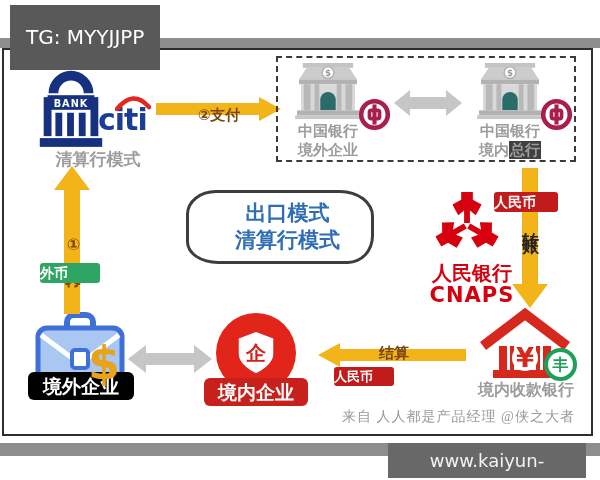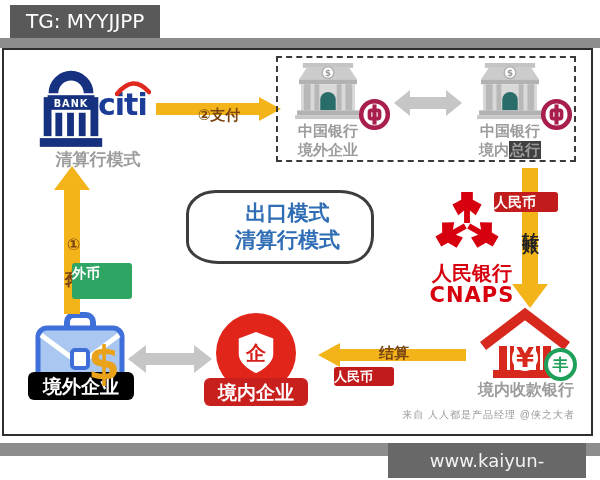--- a/index.html
+++ b/index.html
@@ -1,21 +1,21 @@
 <!DOCTYPE html>
 <html><head>
 <meta charset="utf-8">
 <style>
   html,body{margin:0;padding:0;background:#fff;}
   #stage{position:relative;width:600px;height:480px;background:#fff;overflow:hidden;
          font-family:"DejaVu Sans","Liberation Sans",sans-serif;}
 
   
   .tg-badge{position:absolute;left:10px;top:5px;height:33px;line-height:33px;
-            padding:0 16px;background:#595959;color:#fff;font-size:20px;z-index:6;}
+            padding:16px 16px;background:#595959;color:#fff;font-size:20px;z-index:6;}
   .top-bar{position:absolute;left:0;top:38px;width:600px;height:10px;background:#8d8d8d;z-index:5;}
   .bottom-bar{position:absolute;left:0;top:443px;width:600px;height:13px;background:#8d8d8d;z-index:5;}
   .site-badge{position:absolute;left:388px;top:443px;width:198px;height:35px;line-height:35px;
               background:#686868;color:#f2f2f2;font-size:18px;text-align:center;z-index:6;}
 
   
   .frame{position:absolute;left:2px;top:48px;width:591px;height:388px;background:#fff;
          border:2px solid #2e2e2e;box-sizing:border-box;}
   .frame *{box-sizing:border-box;}
   .abs{position:absolute;}
@@ -45,26 +45,26 @@
   .pboc-sys{position:absolute;left:418px;top:233px;width:100px;text-align:center;
             color:#d7000f;font-weight:bold;font-size:21px;letter-spacing:1px;}
 
   .red-circle{position:absolute;left:212px;top:263px;width:80px;height:80px;border-radius:50%;
               background:#e1251b;}
   .green-circle{position:absolute;left:540px;top:298px;width:33px;height:33px;border-radius:50%;
                 background:#fff;border:4px solid #1fa05a;color:#1fa05a;font-weight:bold;
                 font-size:16px;line-height:25px;text-align:center;z-index:3;}
   .dollar-big{position:absolute;left:84px;top:286px;font-size:46px;font-weight:bold;color:#e9a21a;z-index:3;}
 
-  .citi-logo{position:absolute;left:94px;top:37px;font-weight:bold;font-size:30px;
+  .citi-logo{position:absolute;left:94px;top:52px;font-weight:bold;font-size:30px;
              color:#1b3c97;letter-spacing:-1px;}
   .citi-arc{position:absolute;left:17px;top:-7px;}
 
-  .attribution{position:absolute;right:16px;top:358px;color:#9a9a9a;font-size:10px;
-               font-family:Liberation Sans, sans-serif;letter-spacing:1px;}
+  .attribution{position:absolute;right:16px;top:358px;color:#9a9a9a;font-size:14px;
+               font-family:Liberation Serif, serif;letter-spacing:1px;}
 </style>
 </head>
 <body>
 
 <div id="stage">
 
   <div class="tg-badge">TG: MYYJJPP</div>
   <div class="top-bar"></div>
 
   <div class="frame">
@@ -209,20 +209,20 @@
       <path d="M7 23 L46 52 L85 23" fill="none" stroke="#ffffff" stroke-width="5"></path>
       <rect x="38" y="38" width="16" height="18" rx="3" fill="#fff" stroke="#3f6fd8" stroke-width="4"></rect>
     </svg>
     <div class="dollar-big">$</div>
     <div class="abs pill-navy" style="left:24px;top:322px;width:106px;height:28px;line-height:28px;font-size:19px;z-index:2;">境外企业</div>
 
     <svg class="abs" style="left:50px;top:116px;" width="36" height="148" viewBox="0 0 36 148">
       <polygon points="18,0 36,24 26,24 26,148 10,148 10,24 0,24" fill="#f2b418"></polygon>
     </svg>
     <div class="abs v-text arrow-label" style="left:58px;top:162px;height:70px;font-size:16px;letter-spacing:2px;z-index:2;">①支付</div>
-    <div class="abs badge badge-green" style="left:36px;top:213px;width:60px;height:36px;line-height:20px;font-size:14px;z-index:2;margin-left:32px;">外币</div>
+    <div class="abs badge badge-green" style="left:36px;top:213px;width:60px;height:20px;line-height:20px;font-size:14px;z-index:2;">外币</div>
 
     <div class="attribution">来自 人人都是产品经理 @侠之大者</div>
   </div>
 
   <div class="bottom-bar"></div>
   <div class="site-badge">www.kaiyun-webs.com</div>
 </div>
 
 </body></html>

